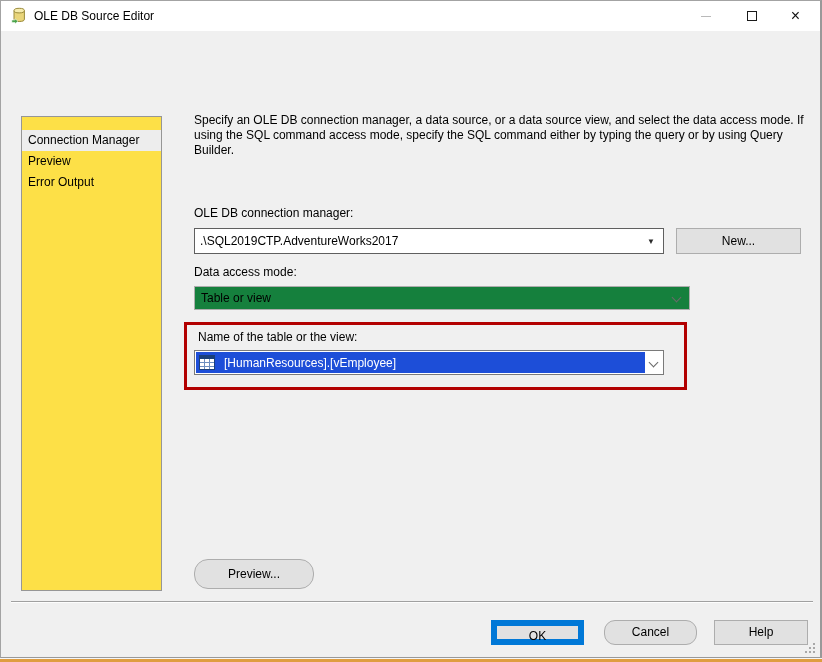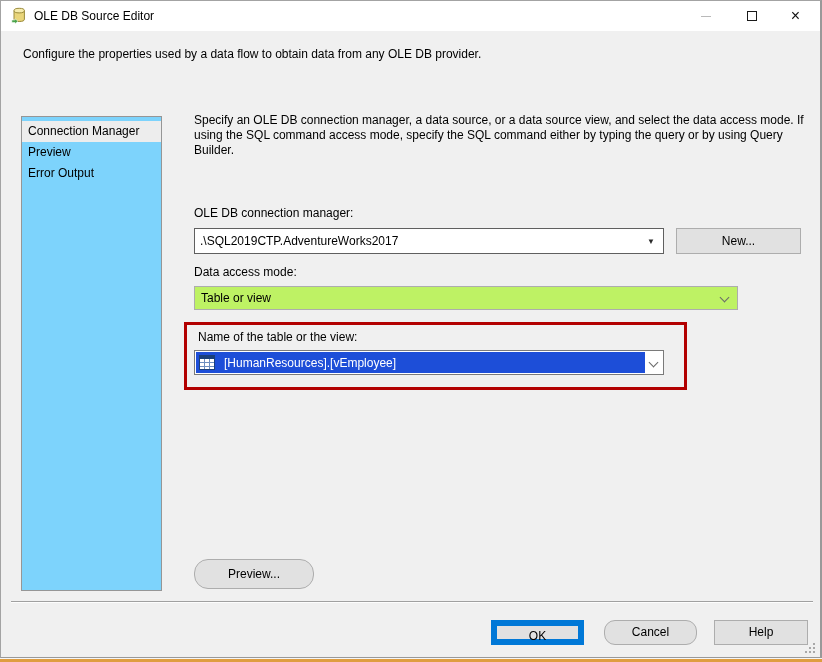--- a/index.html
+++ b/index.html
@@ -18,21 +18,21 @@
   .win-btn { position:absolute; top:0; width:45px; height:30px; display:flex; align-items:center; justify-content:center; cursor:default; }
   .btn-min { right:92px; } .btn-max { right:46px; } .btn-close { right:2px; }
   .min-bar { width:10px; height:1px; background:#b9b9b9; }
   .max-box { width:10px; height:10px; border:1px solid #1a1a1a; background:transparent; }
   .close-x { font-size:16px; line-height:16px; color:#111; }
 
   .description { position:absolute; left:22px; top:46px; width:780px; }
 
   
   .sidebar { position:absolute; left:20px; top:115px; width:141px; height:475px;
-    background:#7dd3fc; border:1px solid #969696; padding-top:4px; }
+    background:#fde047; border:1px solid #969696; padding-top:13px; }
   .side-item { height:21px; line-height:21px; padding-left:6px; white-space:nowrap; }
   .side-item.selected { background:#ededed; }
 
   .instructions { position:absolute; left:193px; top:112px; width:622px; line-height:15px; }
 
   .field-label { position:absolute; left:193px; }
   .lbl-conn { top:205px; }
   .lbl-mode { top:264px; }
   .lbl-table { top:329px; left:197px; }
 
@@ -41,22 +41,22 @@
     background:#fff; border:1px solid #5f5f5f; }
   .combo-classic .val { position:absolute; left:5px; top:0; line-height:24px; white-space:nowrap; }
   .combo-classic .arrow-zone { position:absolute; right:1px; top:1px; width:22px; height:22px;
     background:#fff; display:flex; align-items:center; justify-content:center; }
   .tri { font-size:8px; color:#2b2b2b; }
 
   .btn { background:#e1e1e1; border:1px solid #adadad; text-align:center; cursor:default; }
   .btn-new { position:absolute; left:675px; top:227px; width:125px; height:26px; line-height:24px; }
 
   
-  .combo-flat { position:absolute; left:193px; top:285px; width:544px; height:24px;
-    background:#bef264; border:1px solid #adadad; }
+  .combo-flat { position:absolute; left:193px; top:285px; width:496px; height:24px;
+    background:#15803d; border:1px solid #adadad; }
   .combo-flat .val { position:absolute; left:6px; top:0; line-height:22px; white-space:nowrap; }
   .chev { position:absolute; right:9px; top:7px; width:7px; height:7px;
     border-right:1px solid #6a6a6a; border-bottom:1px solid #6a6a6a; transform:rotate(45deg); }
 
   
   .annotation { position:absolute; left:183px; top:321px; width:503px; height:68px;
     border:3px solid #b20000; pointer-events:none; }
 
   
   .combo-table { position:absolute; left:193px; top:349px; width:470px; height:25px;
@@ -96,21 +96,20 @@
         <span class="min-bar"></span>
       </div>
     <div class="win-btn btn-max">
         <span class="max-box"></span>
       </div>
     <div class="win-btn btn-close">
         <span class="close-x">×</span>
       </div>
   </div>
 
-  <div class="description">Configure the properties used by a data flow to obtain data from any OLE DB provider.</div>
 
   <div class="sidebar">
     <div class="side-item selected">Connection Manager</div>
     <div class="side-item">Preview</div>
     <div class="side-item">Error Output</div>
   </div>
 
   <div class="instructions">Specify an OLE DB connection manager, a data source, or a data source view, and select the data access mode. If using the SQL command access mode, specify the SQL command either by typing the query or by using Query Builder.</div>
 
   <div class="field-label lbl-conn">OLE DB connection manager:</div>

